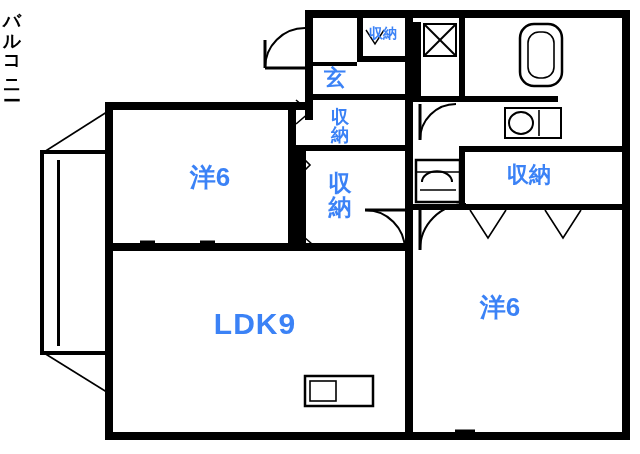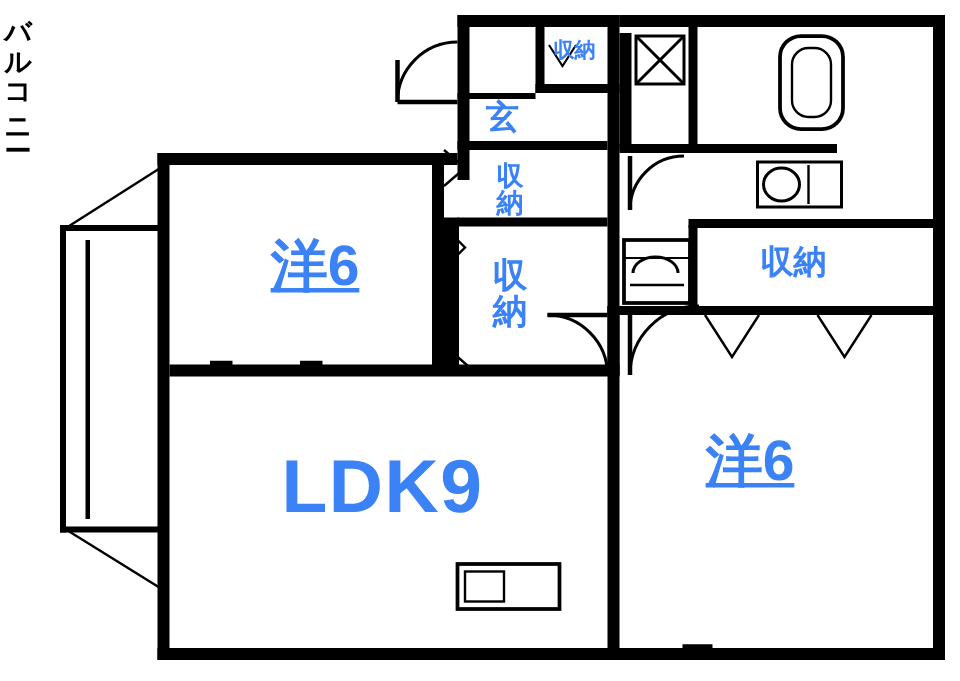--- a/index.html
+++ b/index.html
@@ -1,22 +1,22 @@
 <!DOCTYPE html>
 <html><head>
 <meta charset="utf-8">
 <style>
   html,body{margin:0;padding:0;background:#ffffff;}
   body{width:640px;height:454px;font-family:"Liberation Sans",sans-serif;}
   #plan{position:relative;width:640px;height:454px;background:#ffffff;overflow:hidden;}
   .wall{position:absolute;background:#000000;}
   .thin{position:absolute;background:#000000;}
   .room{position:absolute;display:flex;align-items:center;justify-content:center;color:#3b82f6;font-weight:bold;}
-  .lbl-lg{font-size:50px;letter-spacing:1px;}
-  .lbl-md{font-size:38px;text-decoration:underline;}
+  .lbl-lg{font-size:30px;letter-spacing:1px;}
+  .lbl-md{font-size:26px;}
   .lbl-sm{font-size:19px;line-height:1.05;text-align:center;}
   .lbl-xs{font-size:14px;line-height:1.05;text-align:center;}
   .vtext{writing-mode:vertical-rl;text-orientation:upright;font-size:18px;letter-spacing:2px;font-weight:bold;}
   svg.ov{position:absolute;left:0;top:0;width:640px;height:454px;pointer-events:none;}
 </style>
 </head>
 <body>
 
 <div id="plan">
 

